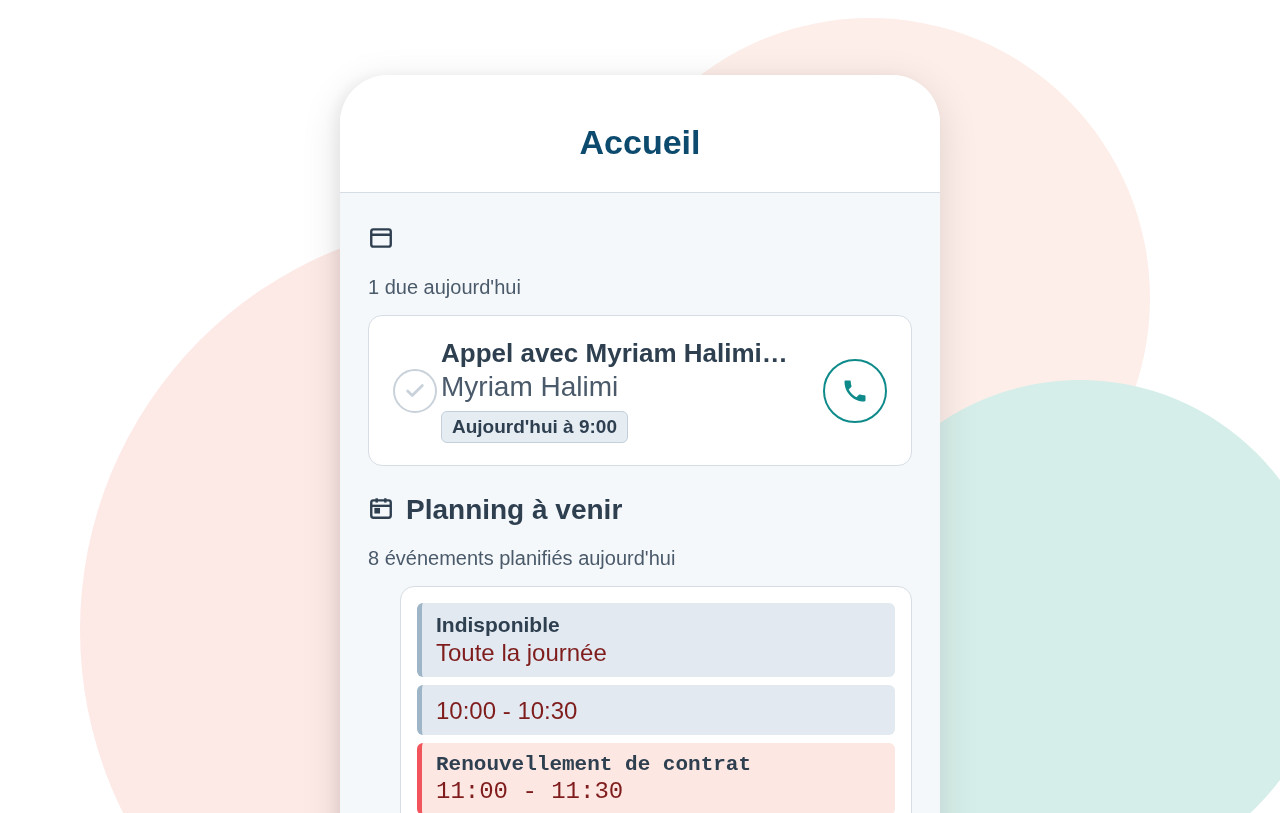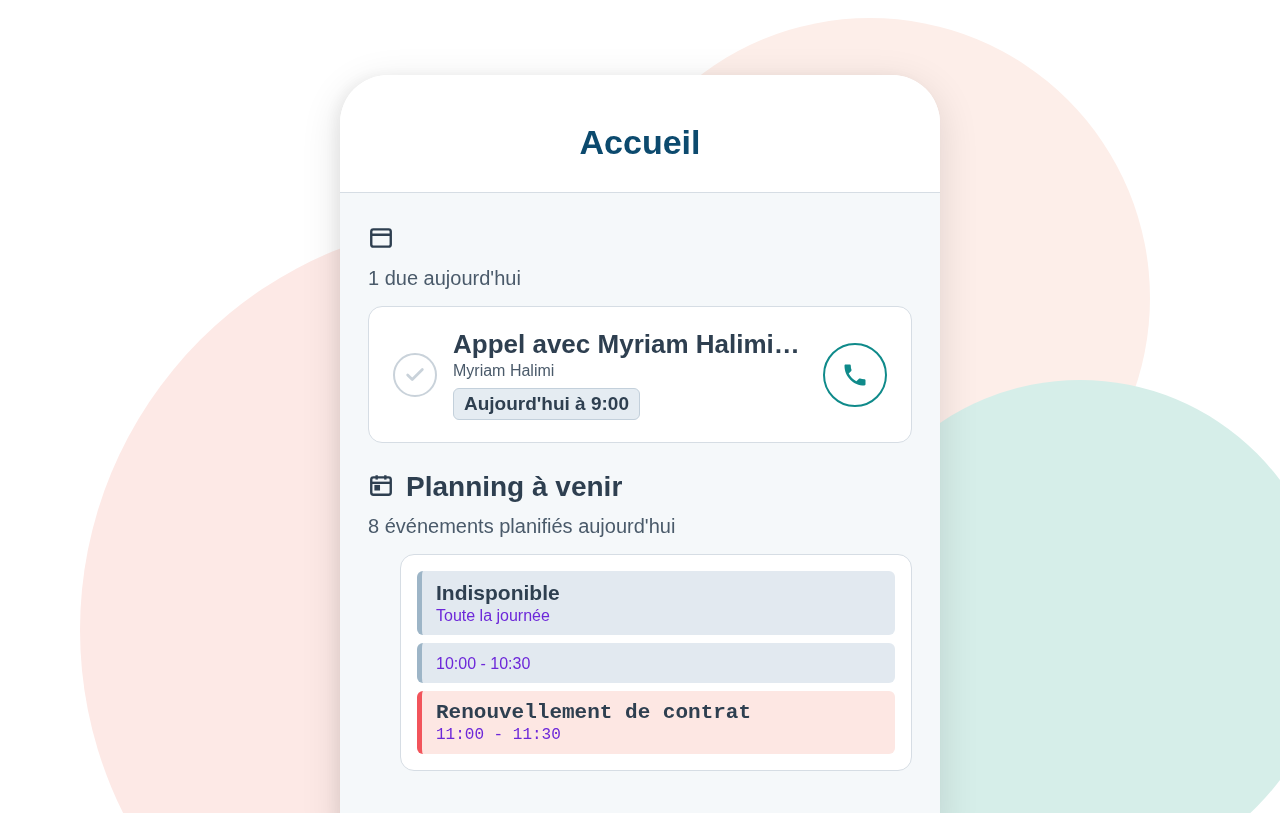--- a/index.html
+++ b/index.html
@@ -75,31 +75,31 @@
     }
     .section-header svg { flex-shrink: 0; }
     .section-title {
       font-size: 28px;
       font-weight: 700;
       color: #2e3f50;
     }
     .section-sub {
       font-size: 20px;
       color: #4a5a6a;
-      margin-top: 12px;
+      margin-top: 21px;
       margin-bottom: 16px;
     }
     .card {
       background: #fff;
       border: 1px solid #d6dde4;
       border-radius: 14px;
       padding: 22px 24px;
       display: flex;
       align-items: center;
-      gap: 16px;
+      gap: 4px;
       margin-bottom: 28px;
     }
     .check-circle {
       width: 44px;
       height: 44px;
       border: 2px solid #c9d2da;
       border-radius: 50%;
       display: flex;
       align-items: center;
       justify-content: center;
@@ -108,21 +108,21 @@
     .task-body { flex: 1; min-width: 0; }
     .task-title {
       font-size: 26px;
       font-weight: 700;
       color: #2e3f50;
       white-space: nowrap;
       overflow: hidden;
       text-overflow: ellipsis;
     }
     .task-sub {
-      font-size: 16px;
+      font-size: 28px;
       color: #4a5a6a;
       margin-top: 2px;
     }
     .time-chip {
       display: inline-block;
       background: #e5ecf2;
       border: 1px solid #c3d0db;
       border-radius: 6px;
       padding: 4px 10px;
       font-size: 19px;
@@ -162,22 +162,22 @@
     .event-red {
       background: #fde7e3;
       border-left: 5px solid #f2545b;
     }
     .event-title {
       font-size: 21px;
       font-weight: 700;
       color: #2e3f50;
     }
     .event-time {
-      font-size: 16px;
-      color: #6d28d9;
+      font-size: 24px;
+      color: #7f1d1d;
       margin-top: 2px;
     }
   </style>
 </head>
 <body>
 
 <div class="bg-circle-peach"></div>
 <div class="bg-circle-teal"></div>
 <div class="bg-circle-pink"></div>
 

